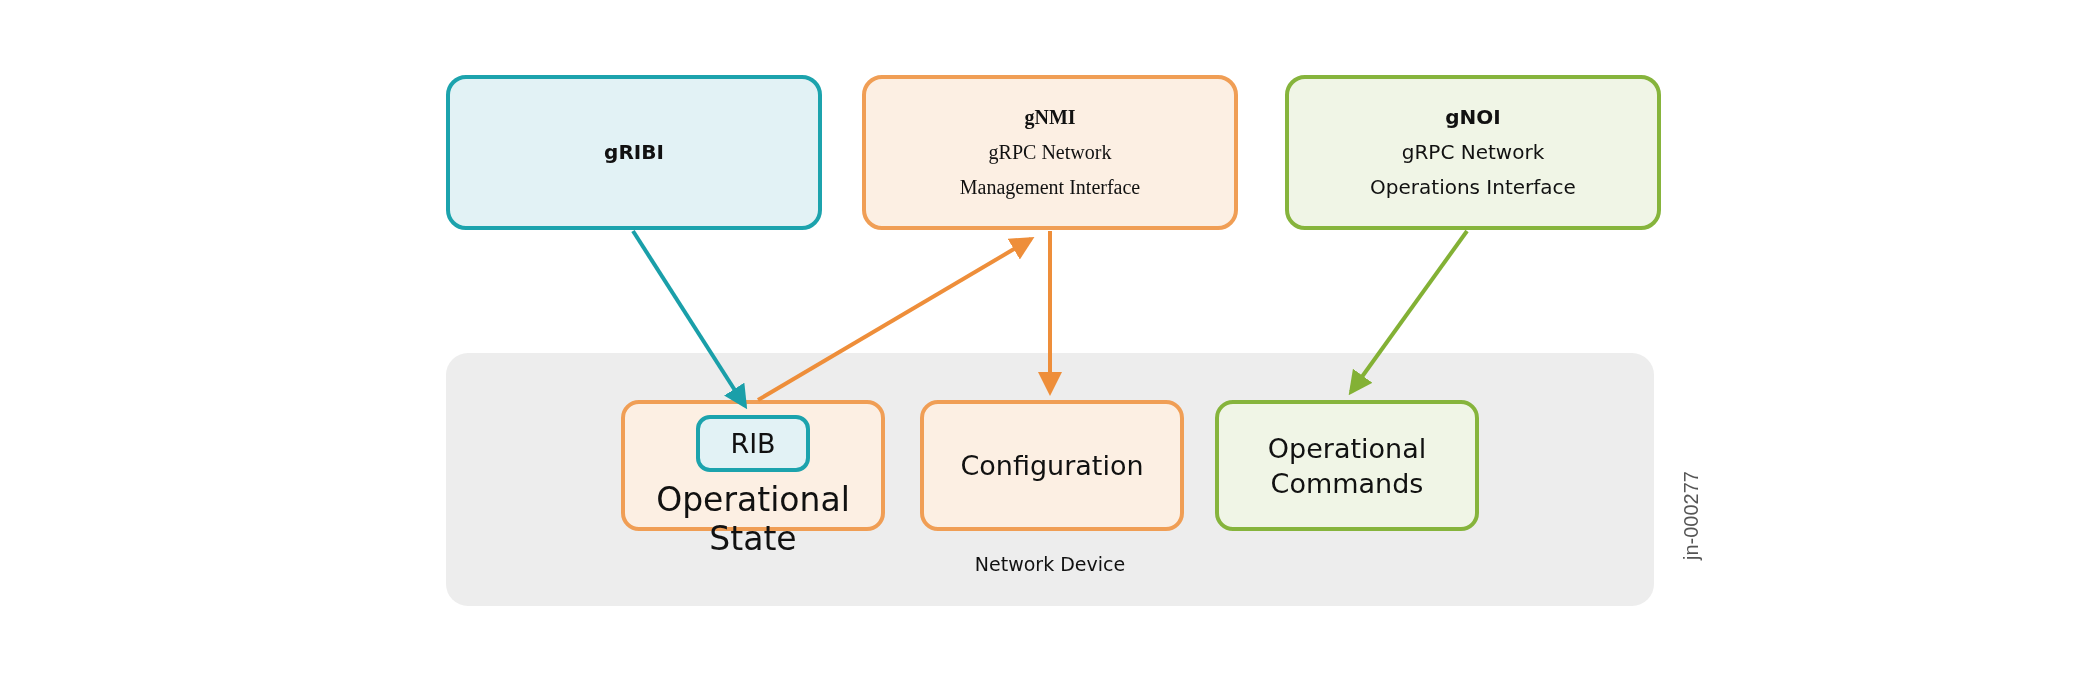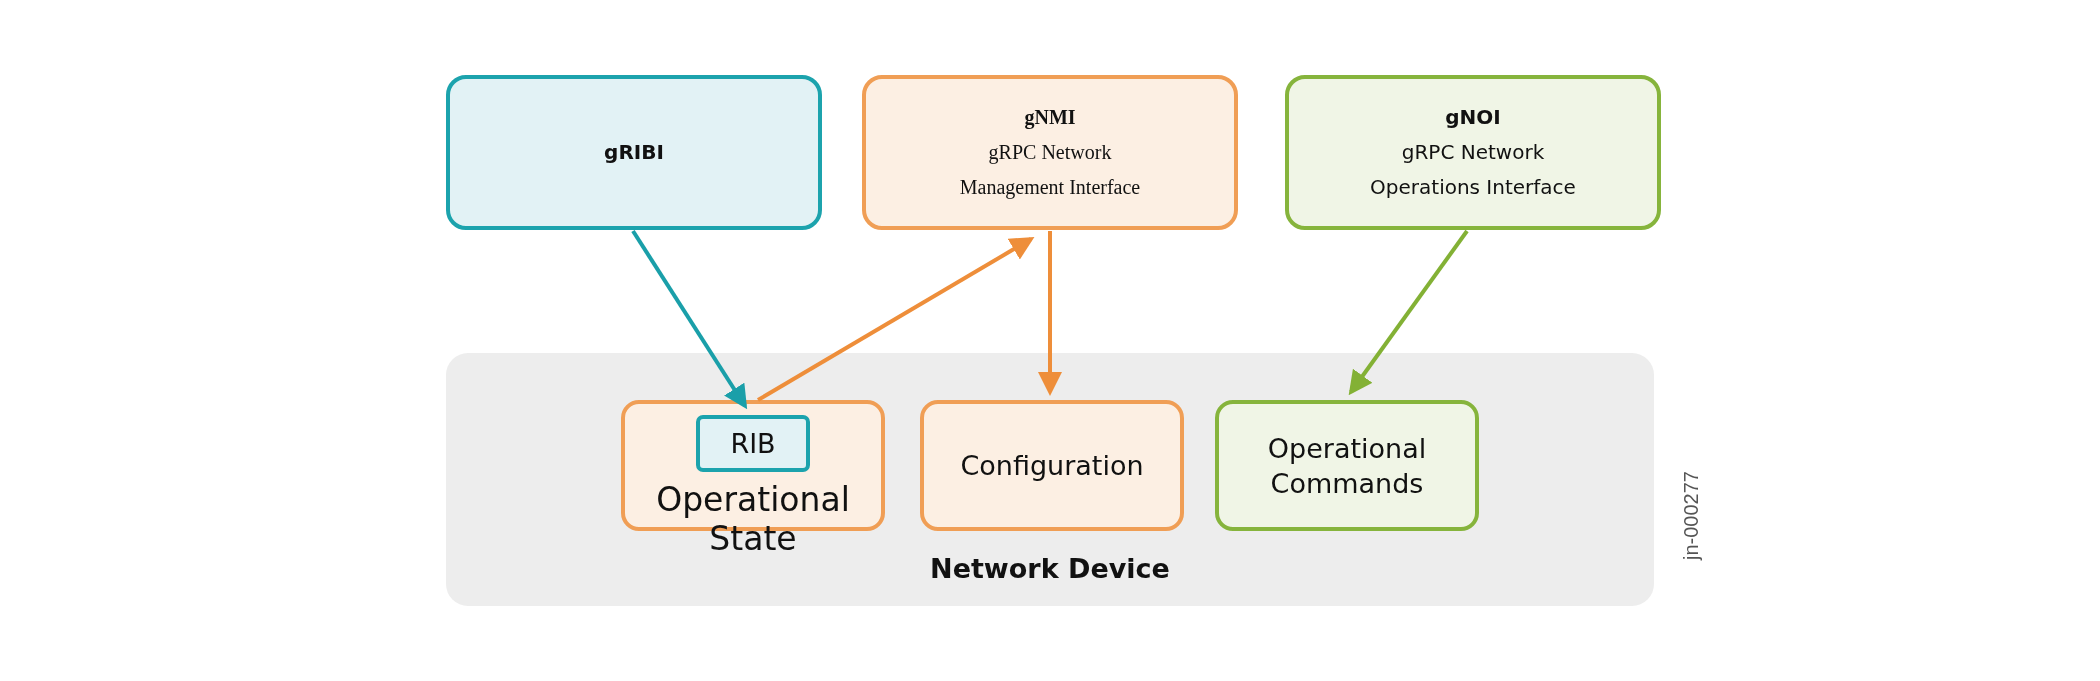--- a/index.html
+++ b/index.html
@@ -10,24 +10,24 @@
          align-items: center; justify-content: center; text-align: center; }
   .teal { border-color: #1ca3ad; background: #e2f2f5; }
   .orange { border-color: #f09e55; background: #fcefe3; }
   .green { border-color: #86b43c; background: #f0f5e6; }
   .top-box { top: 75px; height: 155px; width: 376px; font-size: 20px; line-height: 35px; }
   .top-box .title { font-weight: bold; }
   .device { position: absolute; left: 446px; top: 353px; width: 1208px; height: 253px;
             background: #ededed; border-radius: 22px; }
   .inner { top: 400px; height: 131px; width: 264px; font-size: 27px; line-height: 35px; border-radius: 18px; }
   .rib { position: absolute; left: 696px; top: 415px; width: 114px; height: 57px;
-         border-radius: 7px; font-size: 27px; display: flex; align-items: center; justify-content: center; }
+         border-radius: 14px; font-size: 27px; display: flex; align-items: center; justify-content: center; }
   .opstate-label { position: absolute; left: 621px; width: 264px; top: 480px; text-align: center; font-size: 33px; }
   .device-label { position: absolute; left: 446px; width: 1208px; top: 553px; text-align: center;
-                  font-size: 27px; font-weight: bold; }
+                  font-size: 19px; font-weight: normal; }
   .figid { position: absolute; left: 1680px; top: 560px; transform: rotate(-90deg); transform-origin: 0 0;
            font-size: 20px; color: #555; white-space: nowrap; font-family: "Liberation Sans", sans-serif; }
   svg.arrows { position: absolute; left: 0; top: 0; width: 2100px; height: 681px; pointer-events: none; }
 </style>
 </head>
 <body>
 
 <div class="device"></div>
 
 <div class="box top-box teal" style="left:446px;">

